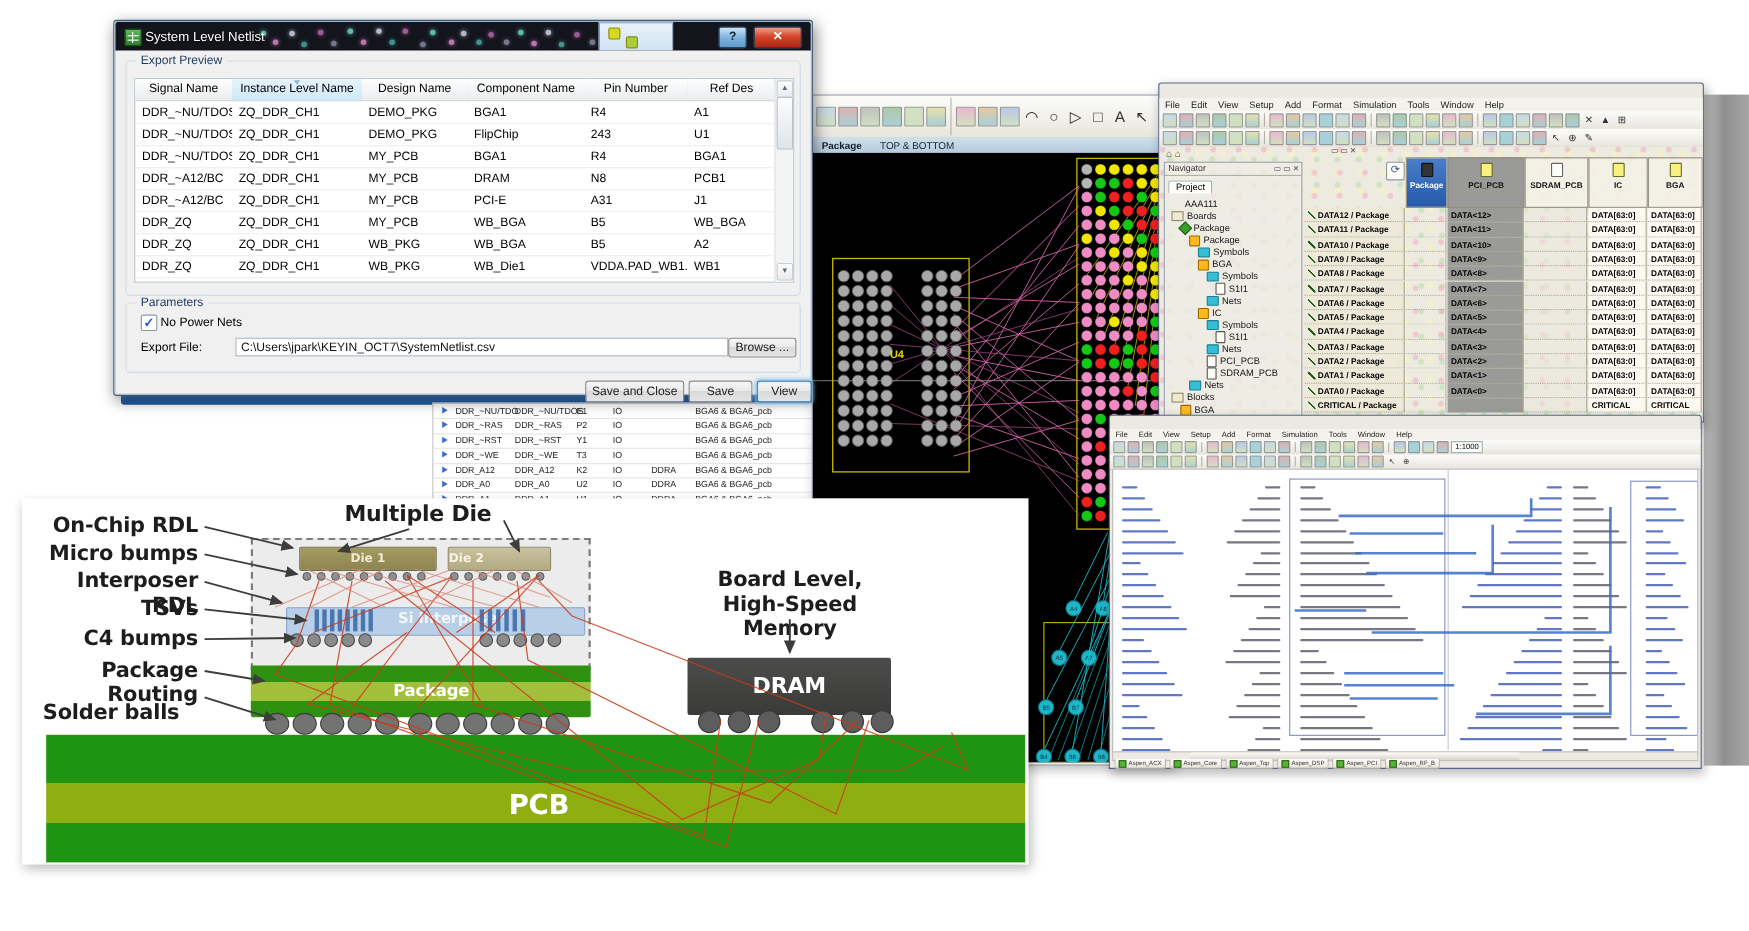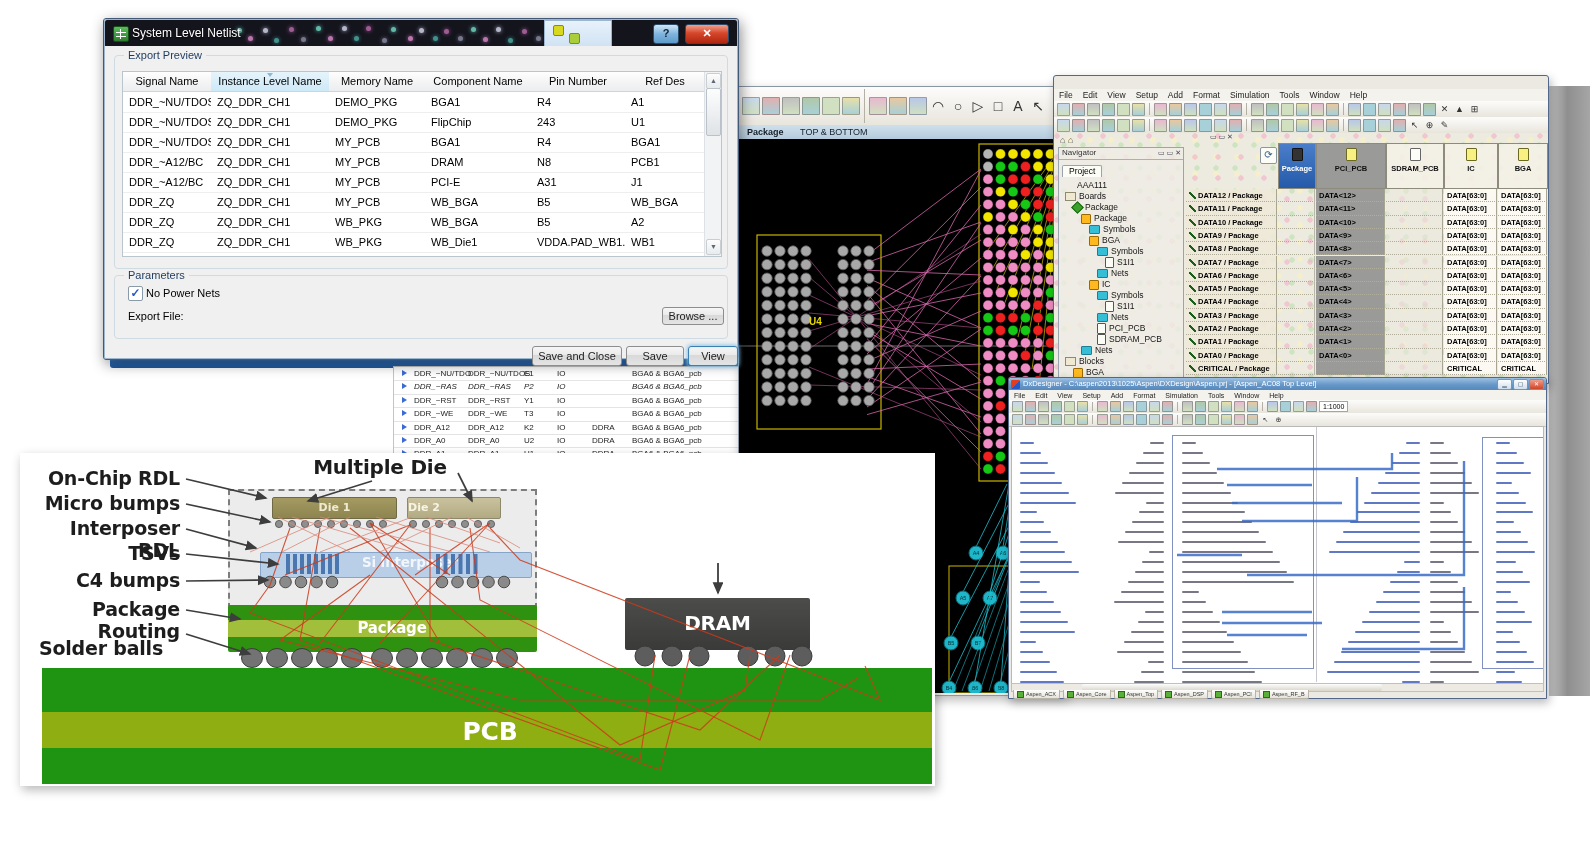--- a/index.html
+++ b/index.html
@@ -117,21 +117,21 @@
     <div id="pinTable" style="position:absolute;inset:0;">
         <div style="position: absolute; left: 0px; right: 0px; height: 13.4px; border-bottom: 1px solid rgb(228, 228, 228); top: 0px;">
           <span style="position: absolute; left: 8px; top: 3px; width: 0px; height: 0px; border-top: 3.5px solid transparent; border-bottom: 3.5px solid transparent; border-left: 5px solid rgb(58, 106, 212);"></span>
           <span style="position: absolute; top: 0px; font-size: 8px; line-height: 13px; white-space: nowrap; color: rgb(34, 34, 34); left: 20px;">DDR_~NU/TDO</span>
           <span style="position: absolute; top: 0px; font-size: 8px; line-height: 13px; white-space: nowrap; color: rgb(34, 34, 34); left: 74px;">DDR_~NU/TDOS</span>
           <span style="position: absolute; top: 0px; font-size: 8px; line-height: 13px; white-space: nowrap; color: rgb(34, 34, 34); left: 130px;">E1</span>
           <span style="position: absolute; top: 0px; font-size: 8px; line-height: 13px; white-space: nowrap; color: rgb(34, 34, 34); left: 163px;">IO</span>
           <span style="position: absolute; top: 0px; font-size: 8px; line-height: 13px; white-space: nowrap; color: rgb(34, 34, 34); left: 198px;"></span>
           <span style="position: absolute; top: 0px; font-size: 8px; line-height: 13px; white-space: nowrap; color: rgb(34, 34, 34); left: 238px;">BGA6 &amp; BGA6_pcb</span>
         </div>
-        <div style="position: absolute; left: 0px; right: 0px; height: 13.4px; border-bottom: 1px solid rgb(228, 228, 228); top: 13.4px; font-style: italic;">
+        <div style="position: absolute; left: 0px; right: 0px; height: 13.4px; border-bottom: 1px solid rgb(228, 228, 228); top: 13.4px;">
           <span style="position: absolute; left: 8px; top: 3px; width: 0px; height: 0px; border-top: 3.5px solid transparent; border-bottom: 3.5px solid transparent; border-left: 5px solid rgb(58, 106, 212);"></span>
           <span style="position: absolute; top: 0px; font-size: 8px; line-height: 13px; white-space: nowrap; color: rgb(34, 34, 34); left: 20px;">DDR_~RAS</span>
           <span style="position: absolute; top: 0px; font-size: 8px; line-height: 13px; white-space: nowrap; color: rgb(34, 34, 34); left: 74px;">DDR_~RAS</span>
           <span style="position: absolute; top: 0px; font-size: 8px; line-height: 13px; white-space: nowrap; color: rgb(34, 34, 34); left: 130px;">P2</span>
           <span style="position: absolute; top: 0px; font-size: 8px; line-height: 13px; white-space: nowrap; color: rgb(34, 34, 34); left: 163px;">IO</span>
           <span style="position: absolute; top: 0px; font-size: 8px; line-height: 13px; white-space: nowrap; color: rgb(34, 34, 34); left: 198px;"></span>
           <span style="position: absolute; top: 0px; font-size: 8px; line-height: 13px; white-space: nowrap; color: rgb(34, 34, 34); left: 238px;">BGA6 &amp; BGA6_pcb</span>
         </div>
         <div style="position: absolute; left: 0px; right: 0px; height: 13.4px; border-bottom: 1px solid rgb(228, 228, 228); top: 26.8px;">
           <span style="position: absolute; left: 8px; top: 3px; width: 0px; height: 0px; border-top: 3.5px solid transparent; border-bottom: 3.5px solid transparent; border-left: 5px solid rgb(58, 106, 212);"></span>
@@ -821,29 +821,20 @@
           <div class="sheet-cell" style="left: 94px; width: 33px; top: 228.9px; height: 12.3px; background: transparent; border-right: 1px solid rgba(150, 146, 130, 0.6);"></div>
           <div class="sheet-cell" style="left: 132px; width: 65px; top: 228.9px; height: 12.3px; background: rgb(154, 154, 152);"></div>
           <div class="sheet-cell" style="left: 202px; width: 53px; top: 228.9px; height: 12.3px; background: rgba(235, 232, 222, 0.55);"></div>
           <div class="sheet-cell" style="left: 260px; width: 49px; top: 228.9px; height: 12.3px; background: rgba(252, 250, 242, 0.95);">CRITICAL</div>
           <div class="sheet-cell" style="left: 314px; width: 45px; top: 228.9px; height: 12.3px; background: rgba(252, 250, 242, 0.95);">CRITICAL</div>
         </div>
     </div>
   </div>
 
   <div class="abs softshadow appwin" style="left:1008px;top:377px;width:537px;height:320px;">
-    <div class="aero-title" style="height:12px;font-size:7.5px;line-height:12px;padding-left:14px;background:linear-gradient(#9cc0e2,#6898c8 55%,#5588bc);color:#fff;">
-      <span class="title-ico" style="left:2px;top:2px;"></span>
-      <span>DxDesigner - C:\aspen2013\1025\Aspen\DXDesign\Aspen.prj - [Aspen_AC08 Top Level]</span>
-      <span class="capgrp" style="right:2px;top:1px;">
-        <b>▁</b>
-          <b>▢</b>
-          <b class="x">✕</b>
-      </span>
-    </div>
     <div id="dx2Menu" class="menubar" style="left:0;right:0;top:12px;height:10px;font-size:7px;">
         <span>File</span>
         <span>Edit</span>
         <span>View</span>
         <span>Setup</span>
         <span>Add</span>
         <span>Format</span>
         <span>Simulation</span>
         <span>Tools</span>
         <span>Window</span>
@@ -1455,21 +1446,21 @@
       <span class="cap-btn cap-help" style="right:58px;width:24px;">?</span>
       <span class="cap-btn cap-close" style="right:8px;width:42px;">✕</span>
     </div>
 
     <div class="grp" style="left:10px;top:36px;width:612px;height:212px;">
       <span class="grp-label">Export Preview</span>
     </div>
     <div id="dlgTable" class="ptable" style="left:18px;top:52px;width:598px;height:184px;">
         <div class="pt-h" style="left: 0px; width: 88px;">Signal Name</div>
         <div class="pt-h sel" style="left: 88px; width: 118px;">Instance Level Name</div>
-        <div class="pt-h" style="left: 206px; width: 96px;">Memory Name</div>
+        <div class="pt-h" style="left: 206px; width: 96px;">Design Name</div>
         <div class="pt-h" style="left: 302px; width: 106px;">Component Name</div>
         <div class="pt-h" style="left: 408px; width: 94px;">Pin Number</div>
         <div class="pt-h" style="left: 502px; width: 80px;">Ref Des</div>
         <div class="pt-row" style="top: 20px;">
           <div class="pt-c" style="left: 0px; width: 82px;">DDR_~NU/TDOS</div>
           <div class="pt-c" style="left: 88px; width: 112px;">ZQ_DDR_CH1</div>
           <div class="pt-c" style="left: 206px; width: 90px;">DEMO_PKG</div>
           <div class="pt-c" style="left: 302px; width: 100px;">BGA1</div>
           <div class="pt-c" style="left: 408px; width: 88px;">R4</div>
           <div class="pt-c" style="left: 502px; width: 74px;">A1</div>
@@ -1536,20 +1527,21 @@
           <div class="ar" style="bottom: 1px;">▼</div>
         </div>
       </div>
 
     <div class="grp" style="left:10px;top:256px;width:612px;height:62px;">
       <span class="grp-label">Parameters</span>
     </div>
     <span class="chk" style="left:24px;top:267px;">✓</span>
     <span class="abs" style="left:42px;top:268px;font-size:11px;">No Power Nets</span>
     <span class="abs" style="left:24px;top:291px;font-size:11px;">Export File:</span>
+    <input class="txtin" readonly="" style="left: 110px; top: 288px; width: 438px; height: 15px;" value="C:\Users\jpark\KEYIN_OCT7\SystemNetlist.csv">
     <span class="wbtn" style="left:558px;top:288px;width:60px;height:16px;line-height:16px;">Browse ...</span>
 
     <span class="wbtn" style="left:428px;top:327px;width:88px;height:18px;line-height:18px;">Save and Close</span>
     <span class="wbtn" style="left:522px;top:327px;width:56px;height:18px;line-height:18px;">Save</span>
     <span class="wbtn def" style="left:584px;top:327px;width:48px;height:18px;line-height:18px;">View</span>
   </div>
 
   <div class="abs dg softshadow" style="left:20px;top:453px;width:915px;height:333px;background:#fff;overflow:hidden;">
 
     <div class="abs" style="left:208px;top:36px;width:305px;height:116px;background:#ececec;border:2px dashed #7d7d7d;"></div>
@@ -1573,20 +1565,23 @@
     <div class="d-label" style="left:280px;top:2px;width:160px;text-align:center;font-size:20px;">Multiple Die</div>
     <div id="callouts">
         <div class="d-label callout" style="top: 14px;">On-Chip RDL</div>
         <div class="d-label callout" style="top: 39px;">Micro bumps</div>
         <div class="d-label callout" style="top: 64px;">Interposer RDL</div>
         <div class="d-label callout" style="top: 89px;">TSVs</div>
         <div class="d-label callout" style="top: 116px;">C4 bumps</div>
         <div class="d-label callout" style="top: 145px;">Package Routing</div>
         <div class="d-label callout" style="top: 184px; text-align: center;">Solder balls</div>
       </div>
+    <div class="d-label" style="left:598px;top:63px;width:200px;text-align:center;font-size:19px;line-height:22px;">
+      <span>Board Level,</span><br><span>High-Speed Memory</span>
+    </div>
 
     <svg id="dgSvg" style="position:absolute;inset:0;width:915px;height:333px;pointer-events:none;" viewBox="0 0 915 333">
         <defs>
           <marker id="arw" markerWidth="8" markerHeight="8" refX="6" refY="3" orient="auto">
             <path d="M0,0 L7,3 L0,6 Z" fill="#3d3d3d"></path>
           </marker>
         </defs>
         <rect x="266" y="101" width="4" height="20" fill="#4a77b0"></rect>
         <rect x="273" y="101" width="4" height="20" fill="#4a77b0"></rect>
         <rect x="280" y="101" width="4" height="20" fill="#4a77b0"></rect>

